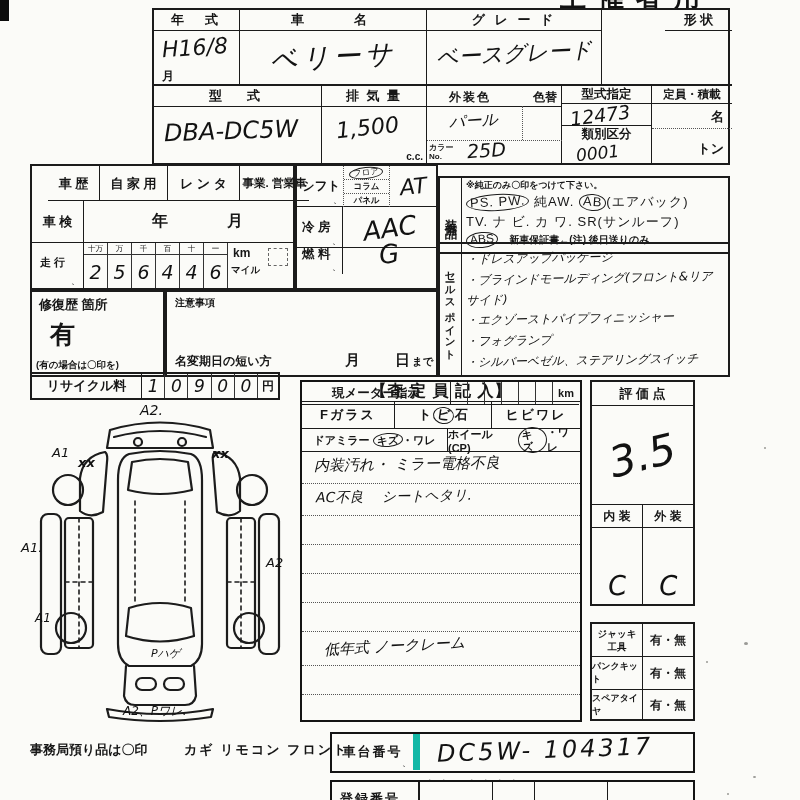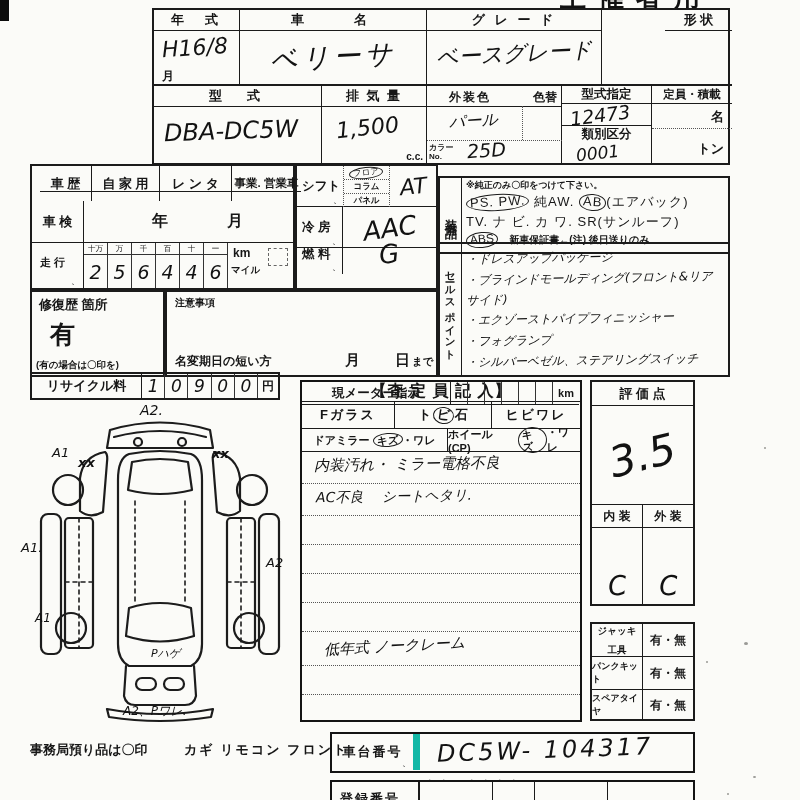--- a/index.html
+++ b/index.html
@@ -94,21 +94,21 @@
       </div>
       <div class="b" style="left:498px;top:0;width:80px;height:77px;">
         <div class="brdb ctr lbl" style="height:17px;font-size:11.5px;">定員・積載</div>
         <div style="height:21px;text-align:right;padding:3px 8px 0 0;"><span class="lbl" style="font-size:13px;">名</span></div>
         <div style="height:35px;border-top:1.3px dotted #555;text-align:right;padding:10px 8px 0 0;"><span class="lbl" style="font-size:13px;">トン</span></div>
       </div>
     </div>
   </div>
 
   <div class="b bd" style="left:30px;top:164px;width:265px;height:126px;">
-    <div class="b brdb" style="left:8px;top:0;width:261px;height:26px;">
+    <div class="b brdb" style="left:16px;top:0;width:261px;height:35px;">
       <div class="b brdr ctr lbl" style="left:0;top:0;width:52px;height:35px;font-size:13px;">車 歴</div>
       <div class="b ctr lbl" style="left:52px;top:0;width:68px;height:35px;font-size:13px;border-right:1.3px solid #1b1b1b;">自 家 用</div>
       <div class="b ctr lbl" style="left:120px;top:0;width:72px;height:35px;font-size:13px;border-right:1.3px solid #1b1b1b;">レ ン タ</div>
       <div class="b ctr lbl" style="left:192px;top:0;width:69px;height:35px;font-size:11.5px;">事業. 営業車</div>
     </div>
     <div class="b brdb" style="left:0;top:35px;width:261px;height:42px;">
       <div class="b brdr ctr lbl" style="left:0;top:0;width:52px;height:42px;font-size:13px;">車 検</div>
       <span class="lbl" style="position:absolute;left:120px;top:10px;font-size:16px;">年</span>
       <span class="lbl" style="position:absolute;left:195px;top:10px;font-size:16px;">月</span>
     </div>
@@ -351,21 +351,21 @@
         <span class="hw" style="font-size:27px;transform:rotate(-6deg);">C</span>
       </div>
       <div style="flex:1;display:flex;align-items:flex-end;justify-content:center;padding-bottom:4px;">
         <span class="hw" style="font-size:27px;transform:rotate(-4deg);">C</span>
       </div>
     </div>
   </div>
 
   <div class="b bd" style="left:590px;top:622px;width:105px;height:99px;">
     <div style="height:32px;border-bottom:1.6px solid #1b1b1b;display:flex;">
-      <div class="ctr lbl" style="width:50px;border-right:1.6px solid #1b1b1b;font-size:9.5px;text-align:center;line-height:19px;">ジャッキ 工具</div>
+      <div class="ctr lbl" style="width:50px;border-right:1.6px solid #1b1b1b;font-size:9.5px;text-align:center;line-height:13px;">ジャッキ 工具</div>
       <div class="ctr lbl" style="flex:1;font-size:12px;">有・無</div>
     </div>
     <div style="height:32px;border-bottom:1.6px solid #1b1b1b;display:flex;">
       <div class="ctr lbl" style="width:50px;border-right:1.6px solid #1b1b1b;font-size:9px;">パンクキット</div>
       <div class="ctr lbl" style="flex:1;font-size:12px;">有・無</div>
     </div>
     <div style="height:30px;display:flex;">
       <div class="ctr lbl" style="width:50px;border-right:1.6px solid #1b1b1b;font-size:9px;">スペアタイヤ</div>
       <div class="ctr lbl" style="flex:1;font-size:12px;">有・無</div>
     </div>

